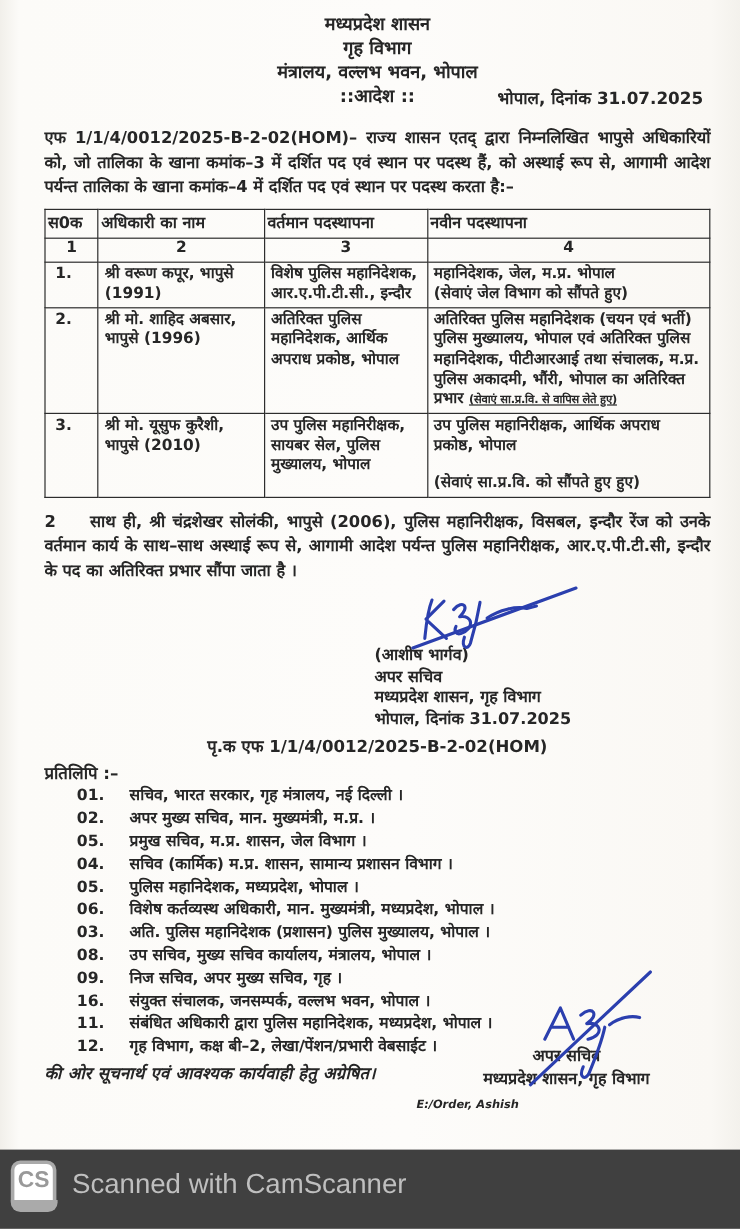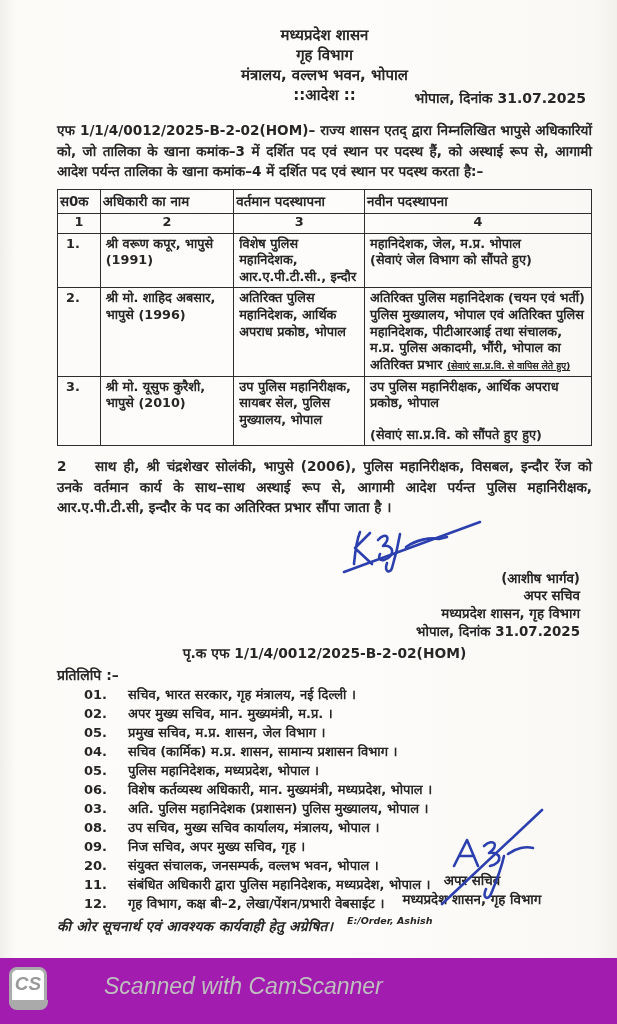--- a/index.html
+++ b/index.html
@@ -3,21 +3,21 @@
 <meta charset="utf-8">
 <style>
   * { box-sizing: border-box; }
   html,body { margin:0; padding:0; }
   body {
     width:617px; height:1024px; overflow:hidden; position:relative;
     background: linear-gradient(90deg,#f1efea 0,#fcfbf8 16px,#fdfcfa 55%,#faf8f4 96%,#f3f1ec 100%);
     font-family:"DejaVu Sans", sans-serif;
     color:#262626;
   }
-  .doc { padding:25px 25px 0 37px; position:relative;margin-left:20px; }
+  .doc { padding:10px 25px 0 37px; position:relative; }
 
   
   .hdr { text-align:center; font-weight:700; font-size:15px; line-height:1.34; position:relative; }
   .hdr div { margin:0; }
   .hdr-date { position:absolute; right:6px; top:64px; font-weight:700; font-size:14px; white-space:nowrap; }
 
   
   .para { text-align:justify; font-size:13.6px; font-weight:700; line-height:1.5; margin-top:15px; }
   .para2 { text-align:justify; font-size:13.6px; font-weight:700; line-height:1.5; margin-top:10px; }
   .p2num { display:inline-block; width:38px; }
@@ -28,49 +28,49 @@
                  font-size:12.8px; font-weight:700; line-height:1.3; text-align:left; }
   .t thead th { text-align:left; padding:3px 2px; font-size:13.4px; }
   .t .num-row td { text-align:center; padding:0 2px 2px; }
   .t td.sn { text-align:left; padding-left:8px; }
   .note-block { display:block; }
   .r3 .note-block { margin-top:15px; }
   .note-inline { font-size:9.5px; letter-spacing:-0.2px;text-decoration:underline; }
 
   
   .authority { width:300px; margin:8px 52px 0 auto; text-align:center; font-weight:700; font-size:14px; line-height:1.4; }
-  .sign1 { width:268px; margin:0 12px 0 auto; text-align:right; font-weight:700; font-size:13.4px; line-height:1.32; }
+  .sign1 { width:268px; margin:0 12px 0 auto; text-align:left; font-weight:700; font-size:13.4px; line-height:1.32; }
   .sig-wrap1 { height:52px; position:relative; }
   .sig-wrap1 svg { position:absolute; left:28px; top:-4px; }
 
   
   .endorse-ref { font-weight:700; font-size:13.8px; margin-top:3px;text-align:center; }
   .copy-label { font-weight:700; font-size:14px; margin-top:3px; }
   .cc-list { margin-top:3px; }
   .cc-item { display:flex; margin-left:27px; font-size:13px; font-weight:700; line-height:1.27; margin-bottom:2.5px; }
   .cc-num { width:44px; flex:none; }
   .cc-text { flex:1; }
   .fwd-note { font-style:italic; font-weight:700; font-size:13.8px; margin-top:3px; letter-spacing:0.2px; }
 
   
   .sign2 { position:absolute; right:20px; top:872px; width:250px; text-align:center;
            font-weight:700; font-size:13.4px; line-height:1.4; }
   .sign2 svg { position:absolute; right:48px; top:-68px; }
   .order-ref { font-size:9.5px; font-style:italic; text-align:left; margin-top:4px; padding-right:8px; }
 
   
-  .footer { position:absolute; left:0; right:0; bottom:0; height:66px; background:#a21caf;font-style:italic; }
+  .footer { position:absolute; left:0; right:0; bottom:0; height:66px; background:#404040; }
   .cs-badge { position:absolute; left:9px; top:9px; width:38px; height:42px;
               border:3.5px solid #aaaaaa; border-radius:8px; background:#fff; }
   .cs-badge .cs-txt { display:block; text-align:center; font-weight:700; font-size:19px;
               color:#999; line-height:27px; font-family:"Liberation Sans", sans-serif; }
   .cs-badge .cs-base { position:absolute; left:-3.5px; right:-3.5px; bottom:-3.5px; height:10px;
               background:#aaaaaa; border-radius:0 0 8px 8px; }
   .footer-text { position:absolute; left:60px; top:15px; font-size:23px; color:#bfbfbf;
-              font-family:"Liberation Sans", sans-serif;margin-left:44px; }
+              font-family:"Liberation Sans", sans-serif; }
 
   .ink-blue { stroke:#2b3fae; stroke-width:2.6; fill:none; stroke-linecap:round; stroke-linejoin:round; }
 </style>
 </head>
 <body>
 
 <div class="doc">
 
   <div class="hdr">
     <div>मध्यप्रदेश शासन</div>
@@ -180,21 +180,21 @@
       </div>
     <div class="cc-item">
         <span class="cc-num">08.</span>
         <span class="cc-text">उप सचिव, मुख्य सचिव कार्यालय, मंत्रालय, भोपाल ।</span>
       </div>
     <div class="cc-item">
         <span class="cc-num">09.</span>
         <span class="cc-text">निज सचिव, अपर मुख्य सचिव, गृह ।</span>
       </div>
     <div class="cc-item">
-        <span class="cc-num">20.</span>
+        <span class="cc-num">16.</span>
         <span class="cc-text">संयुक्त संचालक, जनसम्पर्क, वल्लभ भवन, भोपाल ।</span>
       </div>
     <div class="cc-item">
         <span class="cc-num">11.</span>
         <span class="cc-text">संबंधित अधिकारी द्वारा पुलिस महानिदेशक, मध्यप्रदेश, भोपाल ।</span>
       </div>
     <div class="cc-item">
         <span class="cc-num">12.</span>
         <span class="cc-text">गृह विभाग, कक्ष बी–2, लेखा/पेंशन/प्रभारी वेबसाईट ।</span>
       </div>

